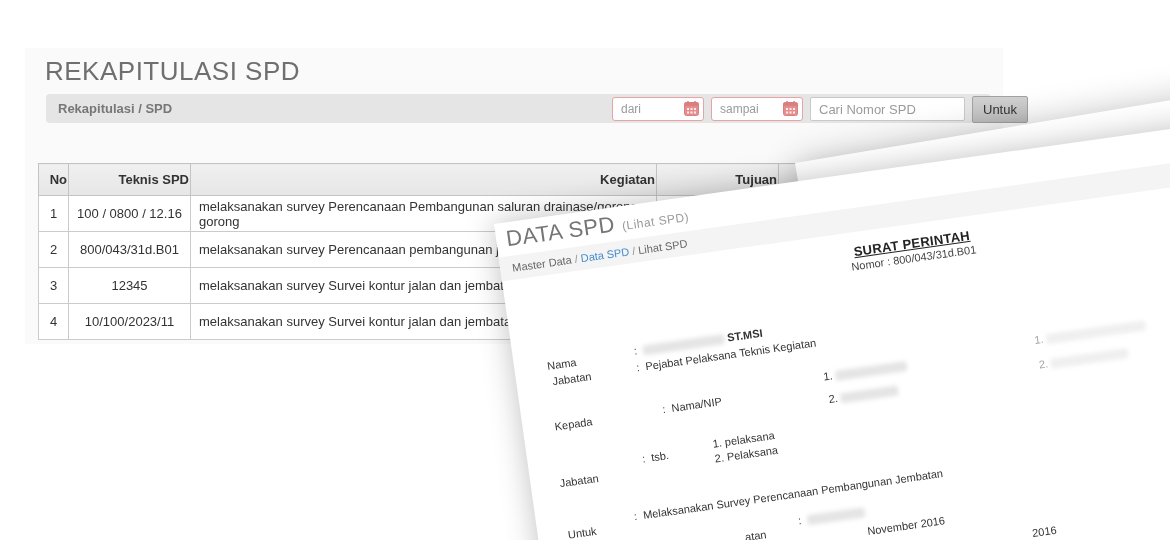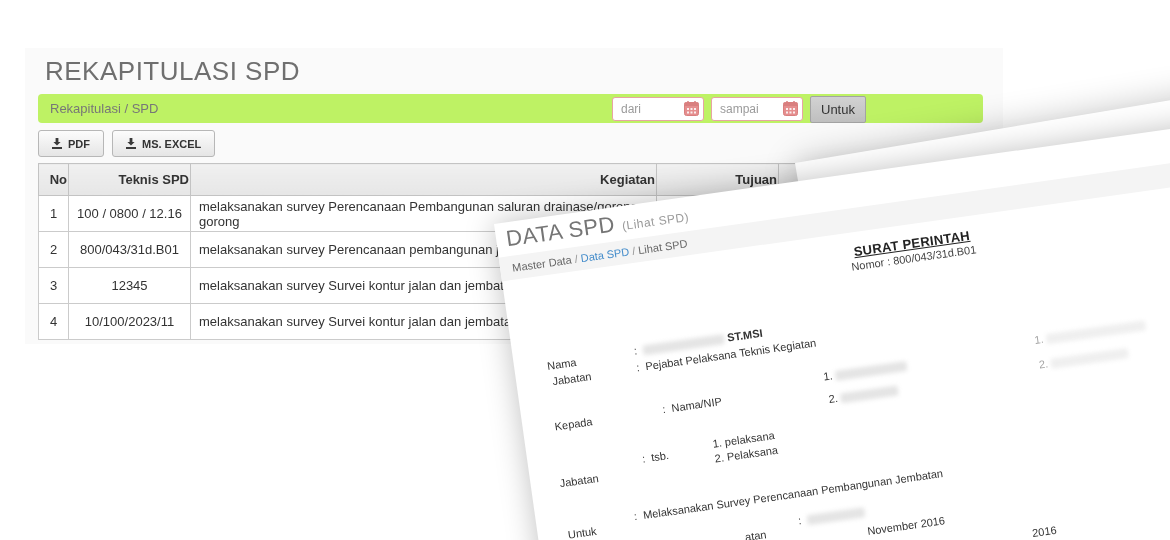--- a/index.html
+++ b/index.html
@@ -3,21 +3,21 @@
 <meta charset="utf-8">
 <style>
   html,body { margin:0; padding:0; background:#fff; }
   .stage {
     position:relative; width:1170px; height:540px; overflow:hidden; background:#ffffff;
     font-family:"Liberation Sans","DejaVu Sans",sans-serif; color:#333;
   }
   
   .card { position:absolute; left:25px; top:48px; width:978px; height:296px; background:#fafafa; }
   .page-title { position:absolute; left:45px; top:56px; font-size:26px; font-weight:400; color:#6f6f6f; letter-spacing:.5px; }
-  .breadbar { position:absolute; left:38px; top:94px; width:945px; height:29px; background:#bef264; border-radius:4px; }
+  .breadbar { position:absolute; left:46px; top:94px; width:945px; height:29px; background:#e5e5e5; border-radius:4px;font-weight:bold; }
   .breadbar .crumb { line-height:29px; padding-left:12px; font-size:13px; color:#777; }
   .filters { position:absolute; left:588px; top:97px; display:flex; align-items:flex-start; gap:7px;margin-left:24px; }
   .date-wrap { position:relative; width:92px; height:24px; }
   .date-wrap input { width:100%; height:100%; box-sizing:border-box; border:1px solid #e7a4a4; border-radius:3px; padding:0 22px 0 8px; font-size:12px; color:#555; background:#fff; outline:none; }
   .date-wrap svg { position:absolute; right:5px; top:4px; }
   .text-wrap input { width:155px; height:24px; box-sizing:border-box; border:1px solid #c9c9c9; border-radius:2px; padding:0 8px; font-size:13px; color:#555; background:#fff; outline:none; }
   input::placeholder { color:#9b9b9b; opacity:1; }
   .submit-btn { height:27px; margin-top:-1px; padding:0 10px; background:linear-gradient(#d2d2d2,#bfbfbf); border:1px solid #a3a3a3; border-radius:2px; font-size:13px; color:#333; }
   .export-row { position:absolute; left:38px; top:130px; display:flex; gap:8px; }
   .export-btn { display:inline-flex; align-items:center; gap:6px; height:27px; padding:0 13px; background:linear-gradient(#fcfcfc,#e5e5e5); border:1px solid #b7b7b7; border-radius:3px; font-size:11px; font-weight:bold; color:#333; }
@@ -88,39 +88,26 @@
         <g fill="#fff" opacity=".85">
           <rect x="3" y="7" width="2" height="2"></rect>
             <rect x="6.5" y="7" width="2" height="2"></rect>
             <rect x="10" y="7" width="2" height="2"></rect>
           <rect x="3" y="10.5" width="2" height="2"></rect>
             <rect x="6.5" y="10.5" width="2" height="2"></rect>
             <rect x="10" y="10.5" width="2" height="2"></rect>
         </g>
       </svg>
     </span>
+    <span class="text-wrap">
+      <input type="text" placeholder="Cari Nomor SPD" style="">
+    </span>
     <button class="submit-btn">Untuk</button>
   </div>
 
-  <div class="export-row">
-    <button class="export-btn">
-      <svg width="10" height="11" viewBox="0 0 10 11" fill="#3a3a3a">
-        <path d="M3.6 0h2.8v4h2.2L5 7.6 1.4 4h2.2z"></path>
-          <rect y="9" width="10" height="2"></rect>
-      </svg>
-      <span>PDF</span>
-    </button>
-    <button class="export-btn">
-      <svg width="10" height="11" viewBox="0 0 10 11" fill="#3a3a3a">
-        <path d="M3.6 0h2.8v4h2.2L5 7.6 1.4 4h2.2z"></path>
-          <rect y="9" width="10" height="2"></rect>
-      </svg>
-      <span>MS. EXCEL</span>
-    </button>
-  </div>
 
   <table class="rekap">
     <colgroup>
         <col style="width:30px">
         <col style="width:122px">
         <col style="width:466px">
         <col style="width:122px">
         <col>
       </colgroup>
     <thead>

